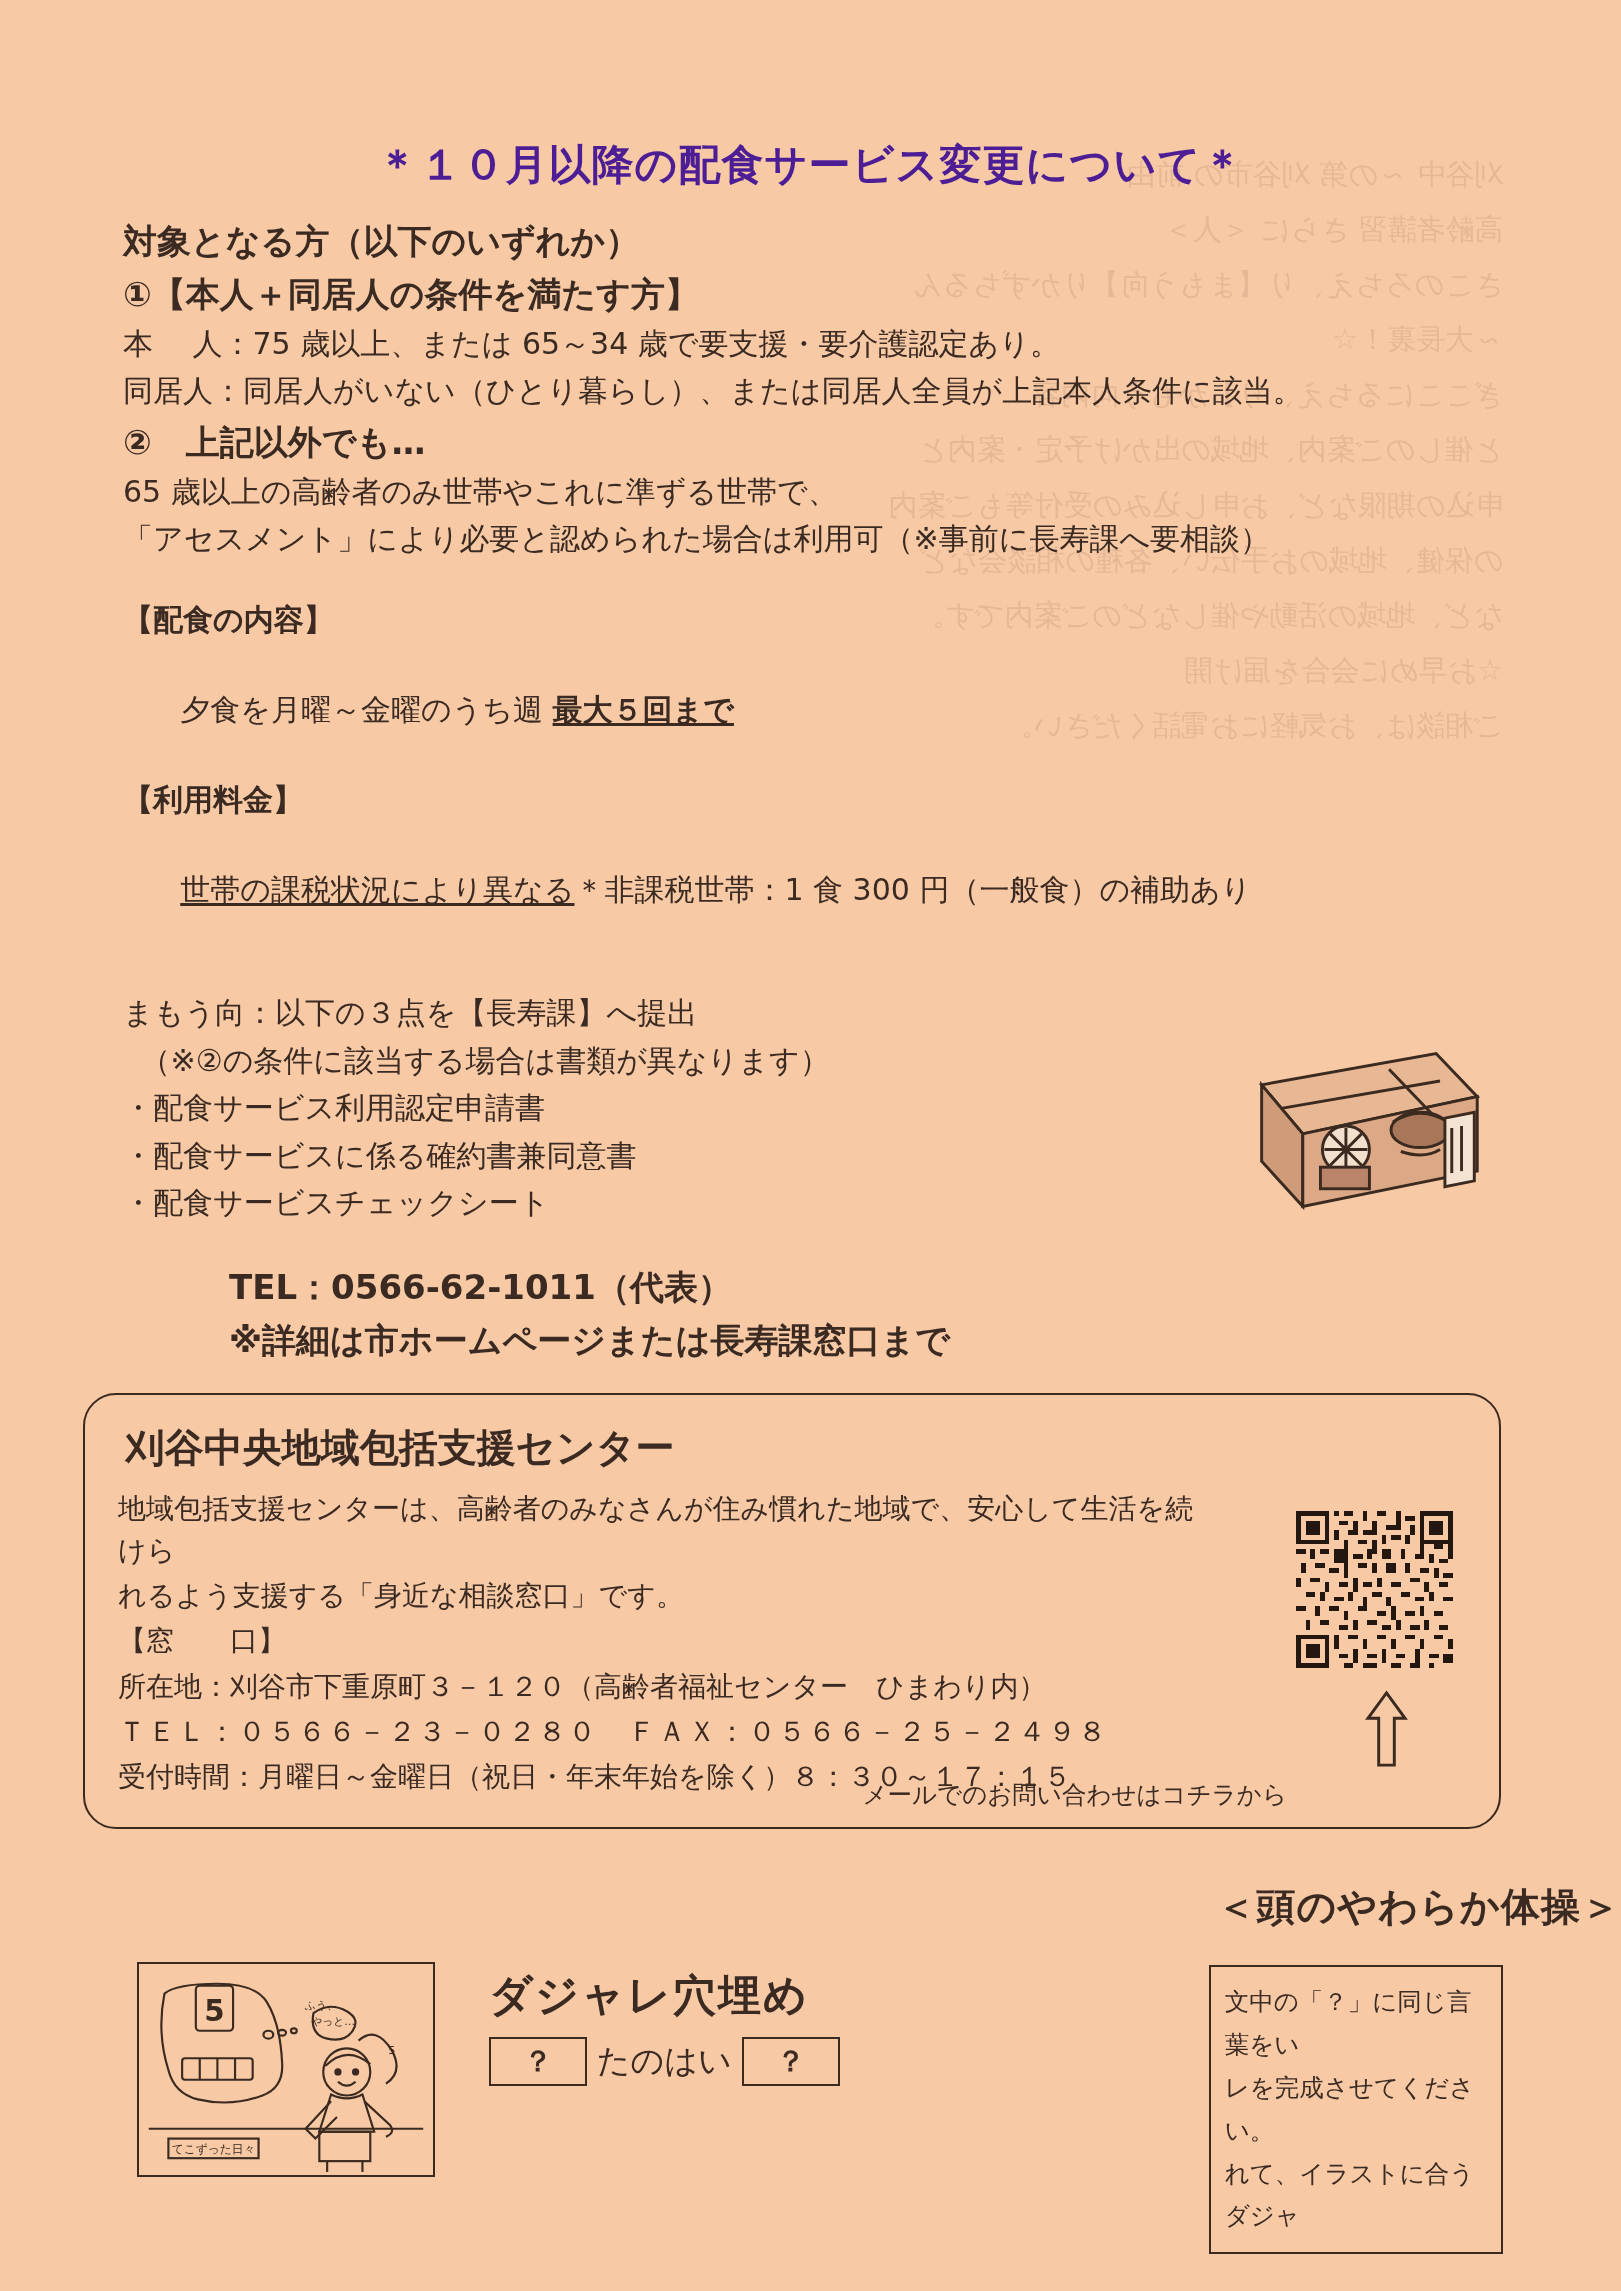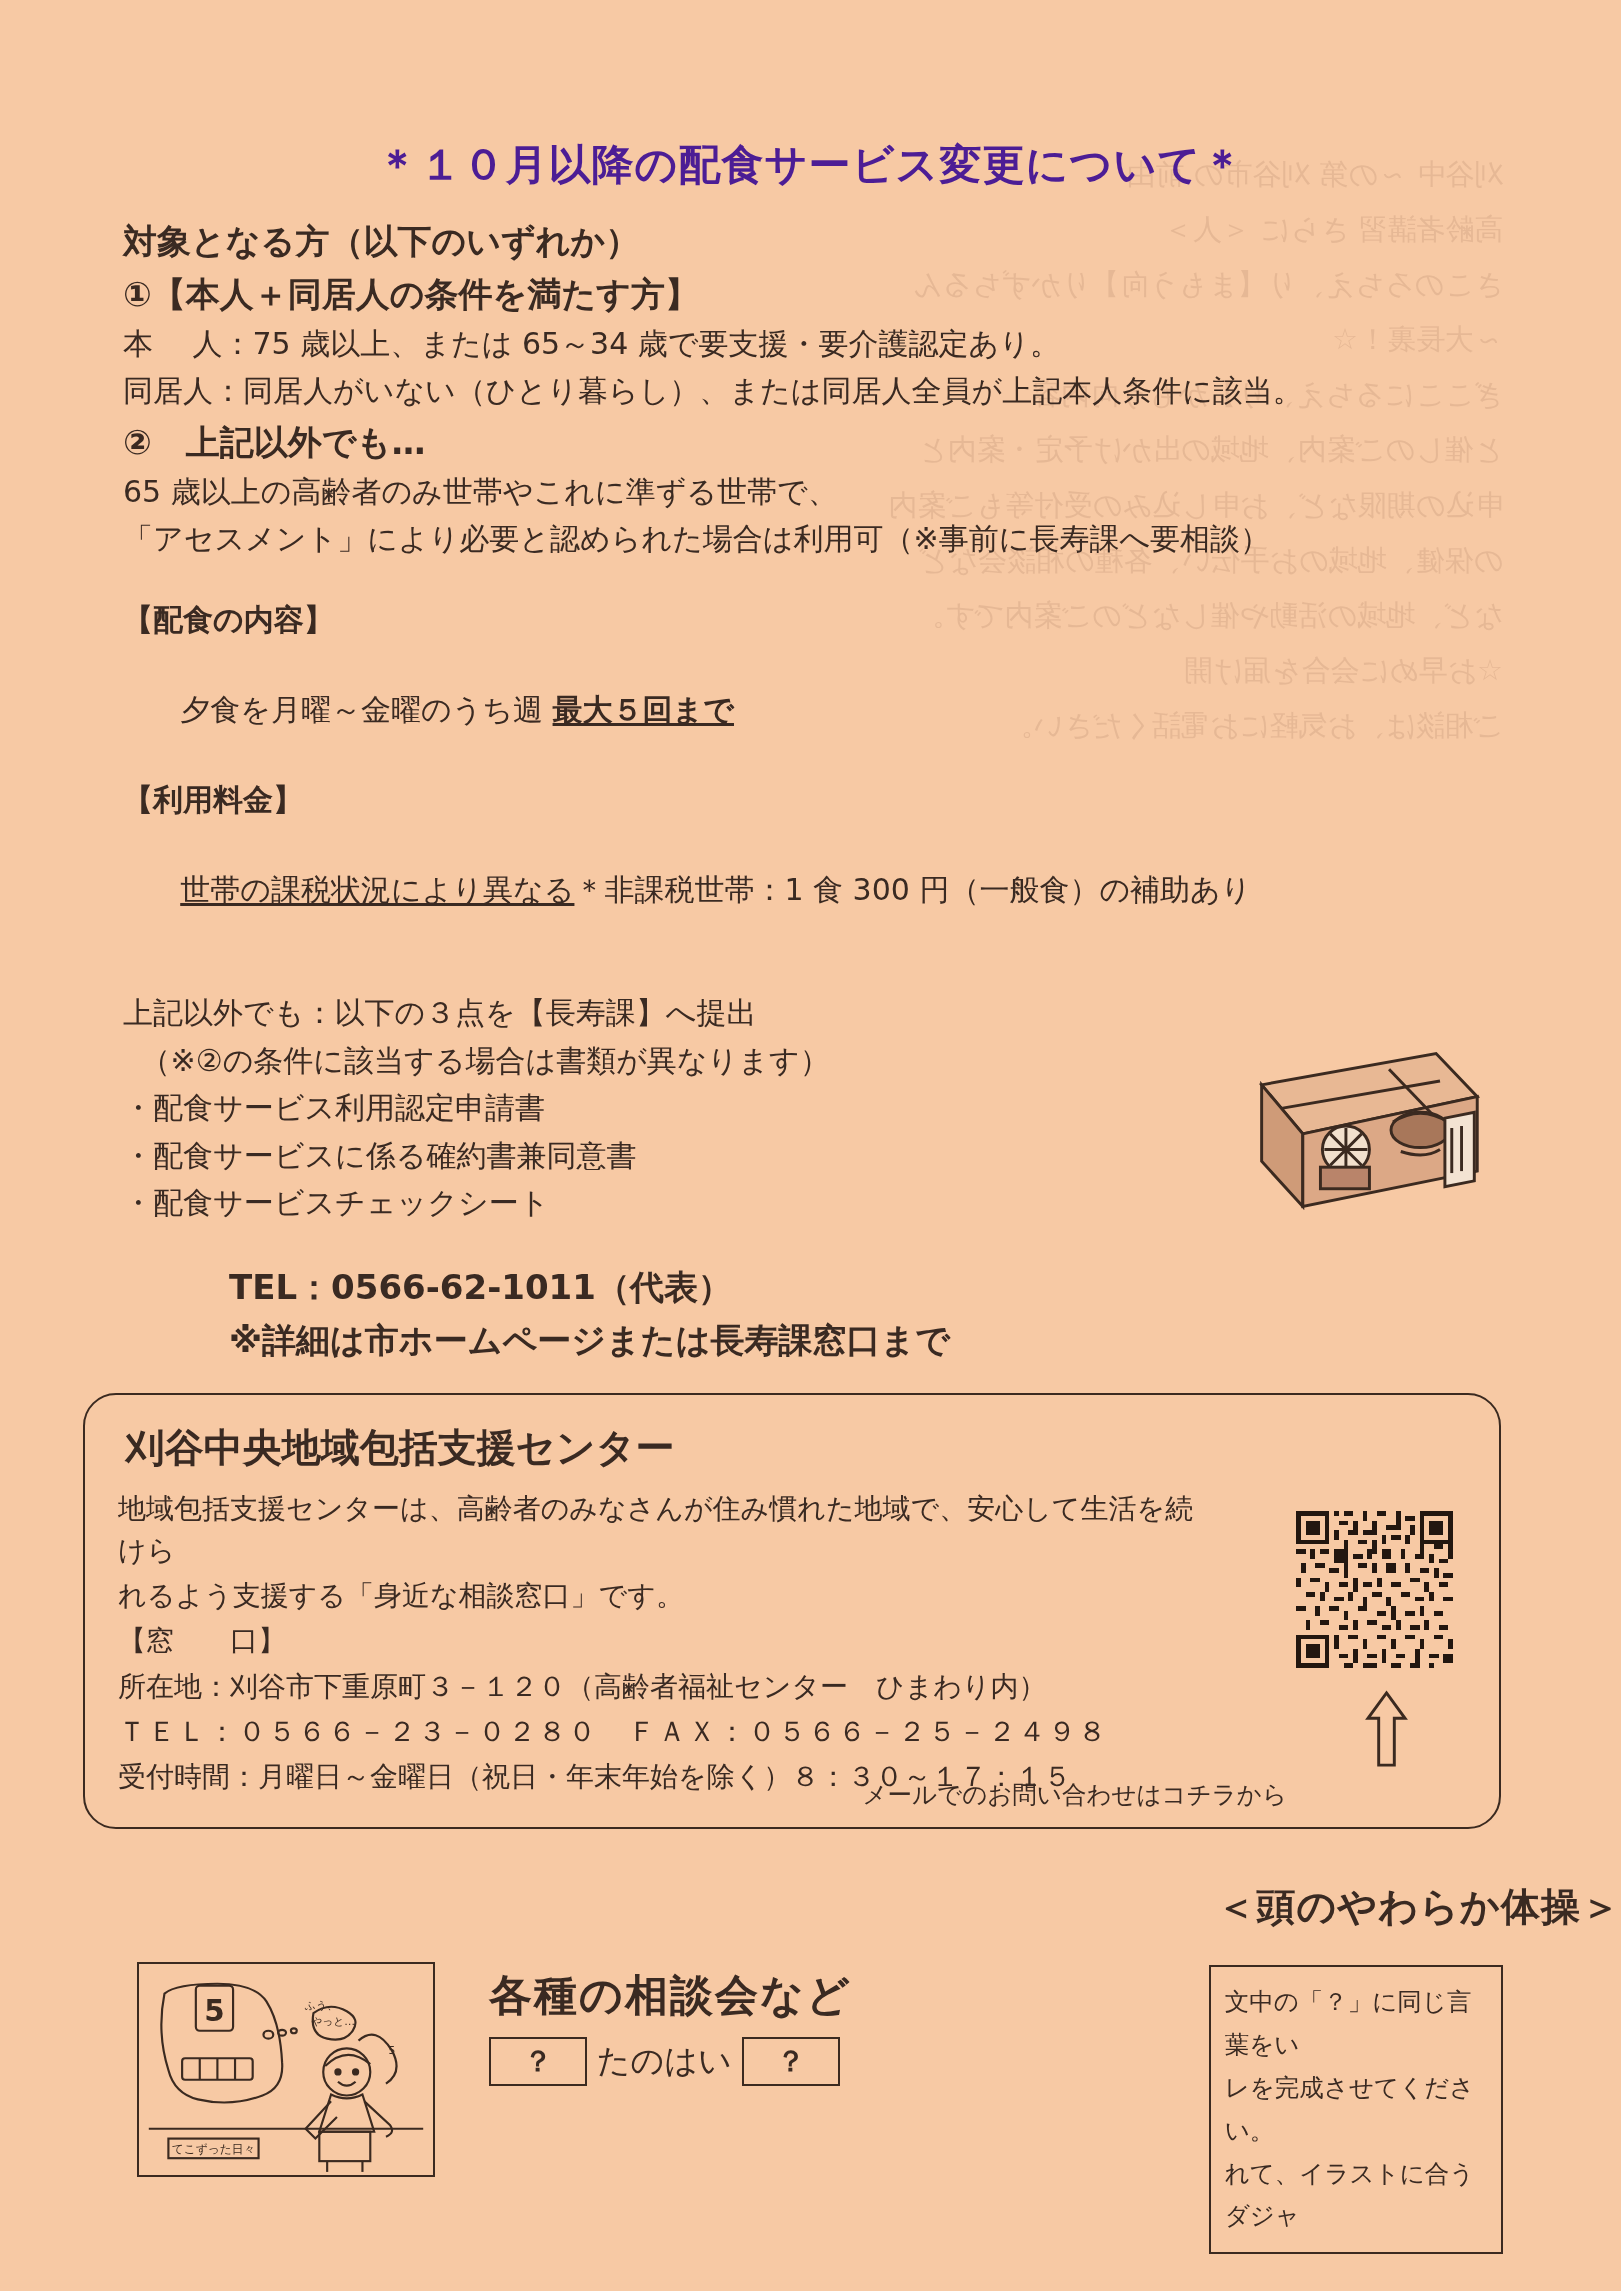--- a/index.html
+++ b/index.html
@@ -219,21 +219,21 @@
     <div class="line">
       <span>夕食を月曜～金曜のうち週 </span><span class="b u">最大５回まで</span>
     </div>
     <div class="line b">【利用料金】</div>
     <div class="line">
       <span class="u">世帯の課税状況により異なる</span><span>＊非課税世帯：1 食 300 円（一般食）の補助あり</span>
     </div>
 
     <div class="spacer-md"></div>
 
-    <div class="line">上記以外でも：以下の３点を【長寿課】へ提出</div>
+    <div class="line">まもう向：以下の３点を【長寿課】へ提出</div>
     <div class="line indent1">（※②の条件に該当する場合は書類が異なります）</div>
     <div class="line">・配食サービス利用認定申請書</div>
     <div class="line">・配食サービスに係る確約書兼同意書</div>
     <div class="line">・配食サービスチェックシート</div>
 
     <div class="spacer-md"></div>
 
     <div class="line big indent2">TEL：0566-62-1011（代表）</div>
     <div class="line big indent2">※詳細は市ホームページまたは長寿課窓口まで</div>
   </div>
@@ -434,21 +434,21 @@
           <rect x="30" y="178" width="92" height="20"></rect>
         </g>
         <text x="76" y="193" font-size="12" fill="#3b2a20" text-anchor="middle" font-family="DejaVu Sans, sans-serif">てこずった日々</text>
         <text x="186" y="46" font-size="11" fill="#3b2a20" text-anchor="middle" font-family="DejaVu Sans, sans-serif">ふう、</text>
         <text x="198" y="62" font-size="11" fill="#3b2a20" text-anchor="middle" font-family="DejaVu Sans, sans-serif">やっと…</text>
         <text x="258" y="92" font-size="11" fill="#3b2a20" text-anchor="middle" font-family="DejaVu Sans, sans-serif">5</text>
       </svg>
     </div>
 
     <div class="quiz-mid">
-      <div class="dajare">各種の相談会など</div>
+      <div class="dajare">ダジャレ穴埋め</div>
       <div class="blank-line">
         <span class="blank-box">？</span>
         <span>たのはい</span>
         <span class="blank-box">？</span>
       </div>
     </div>
 
     <div class="instr">
       <div>文中の「？」に同じ言葉をい</div>
       <div>レを完成させてください。</div>

